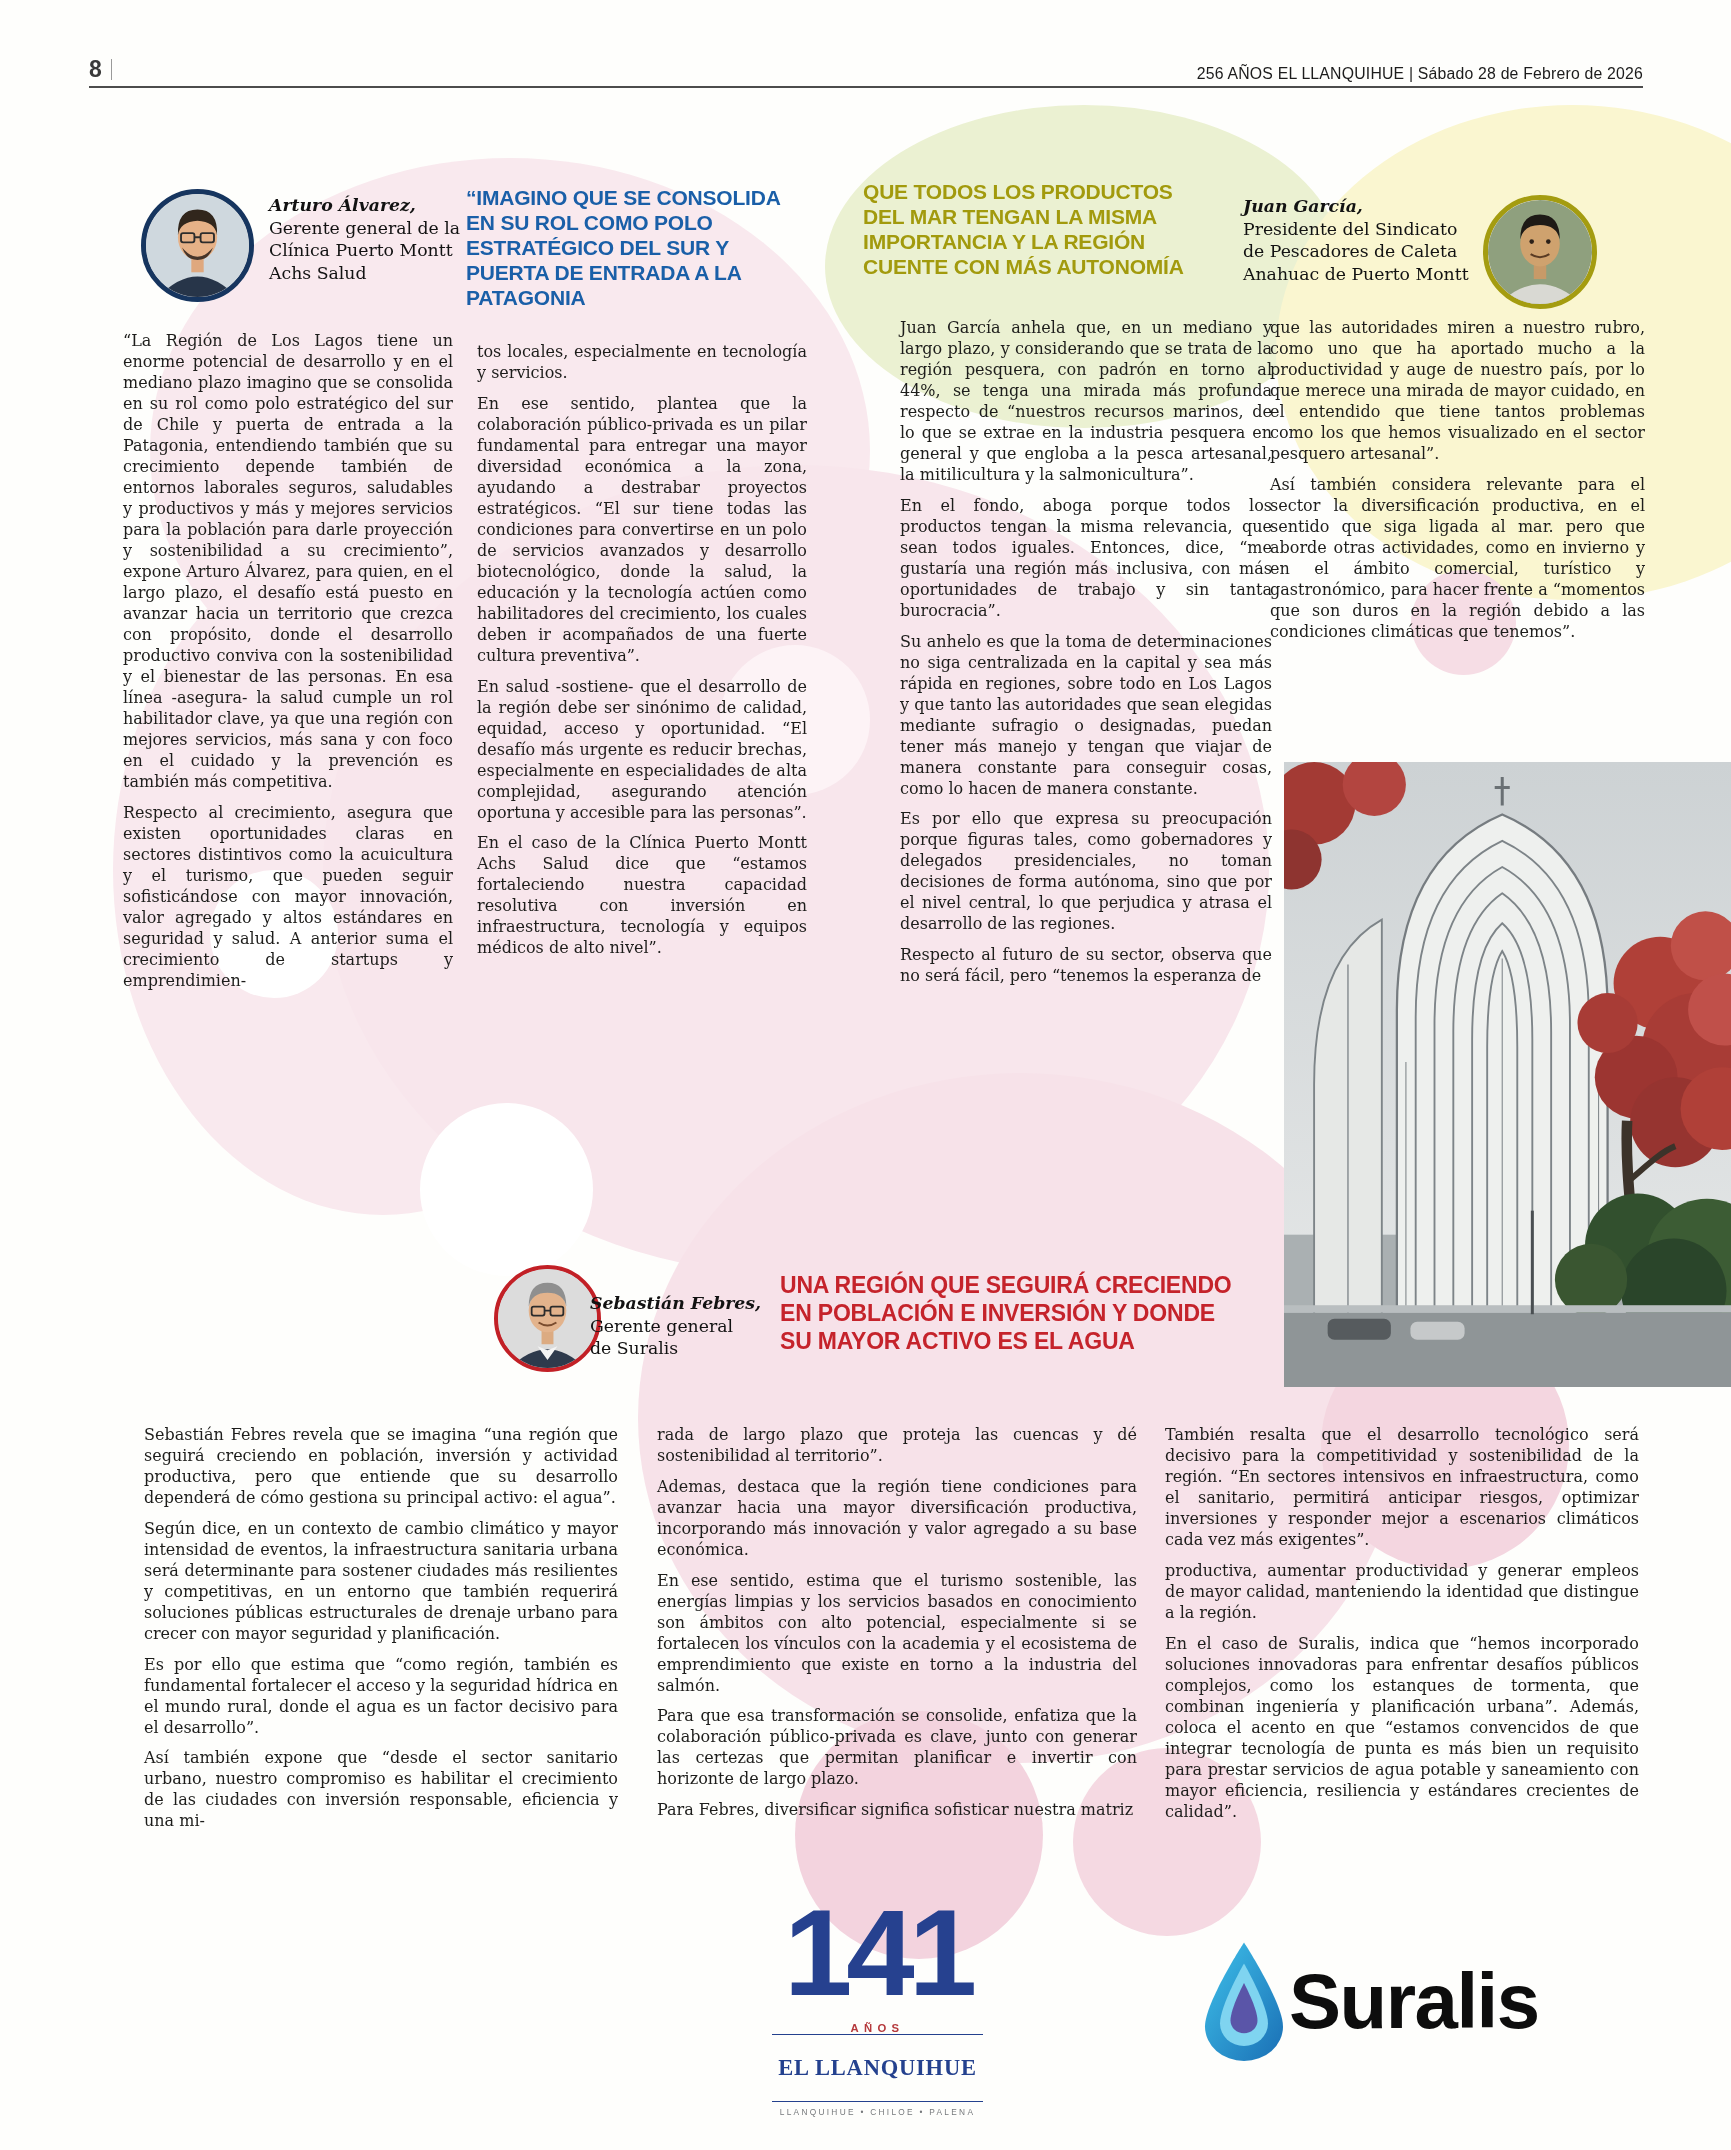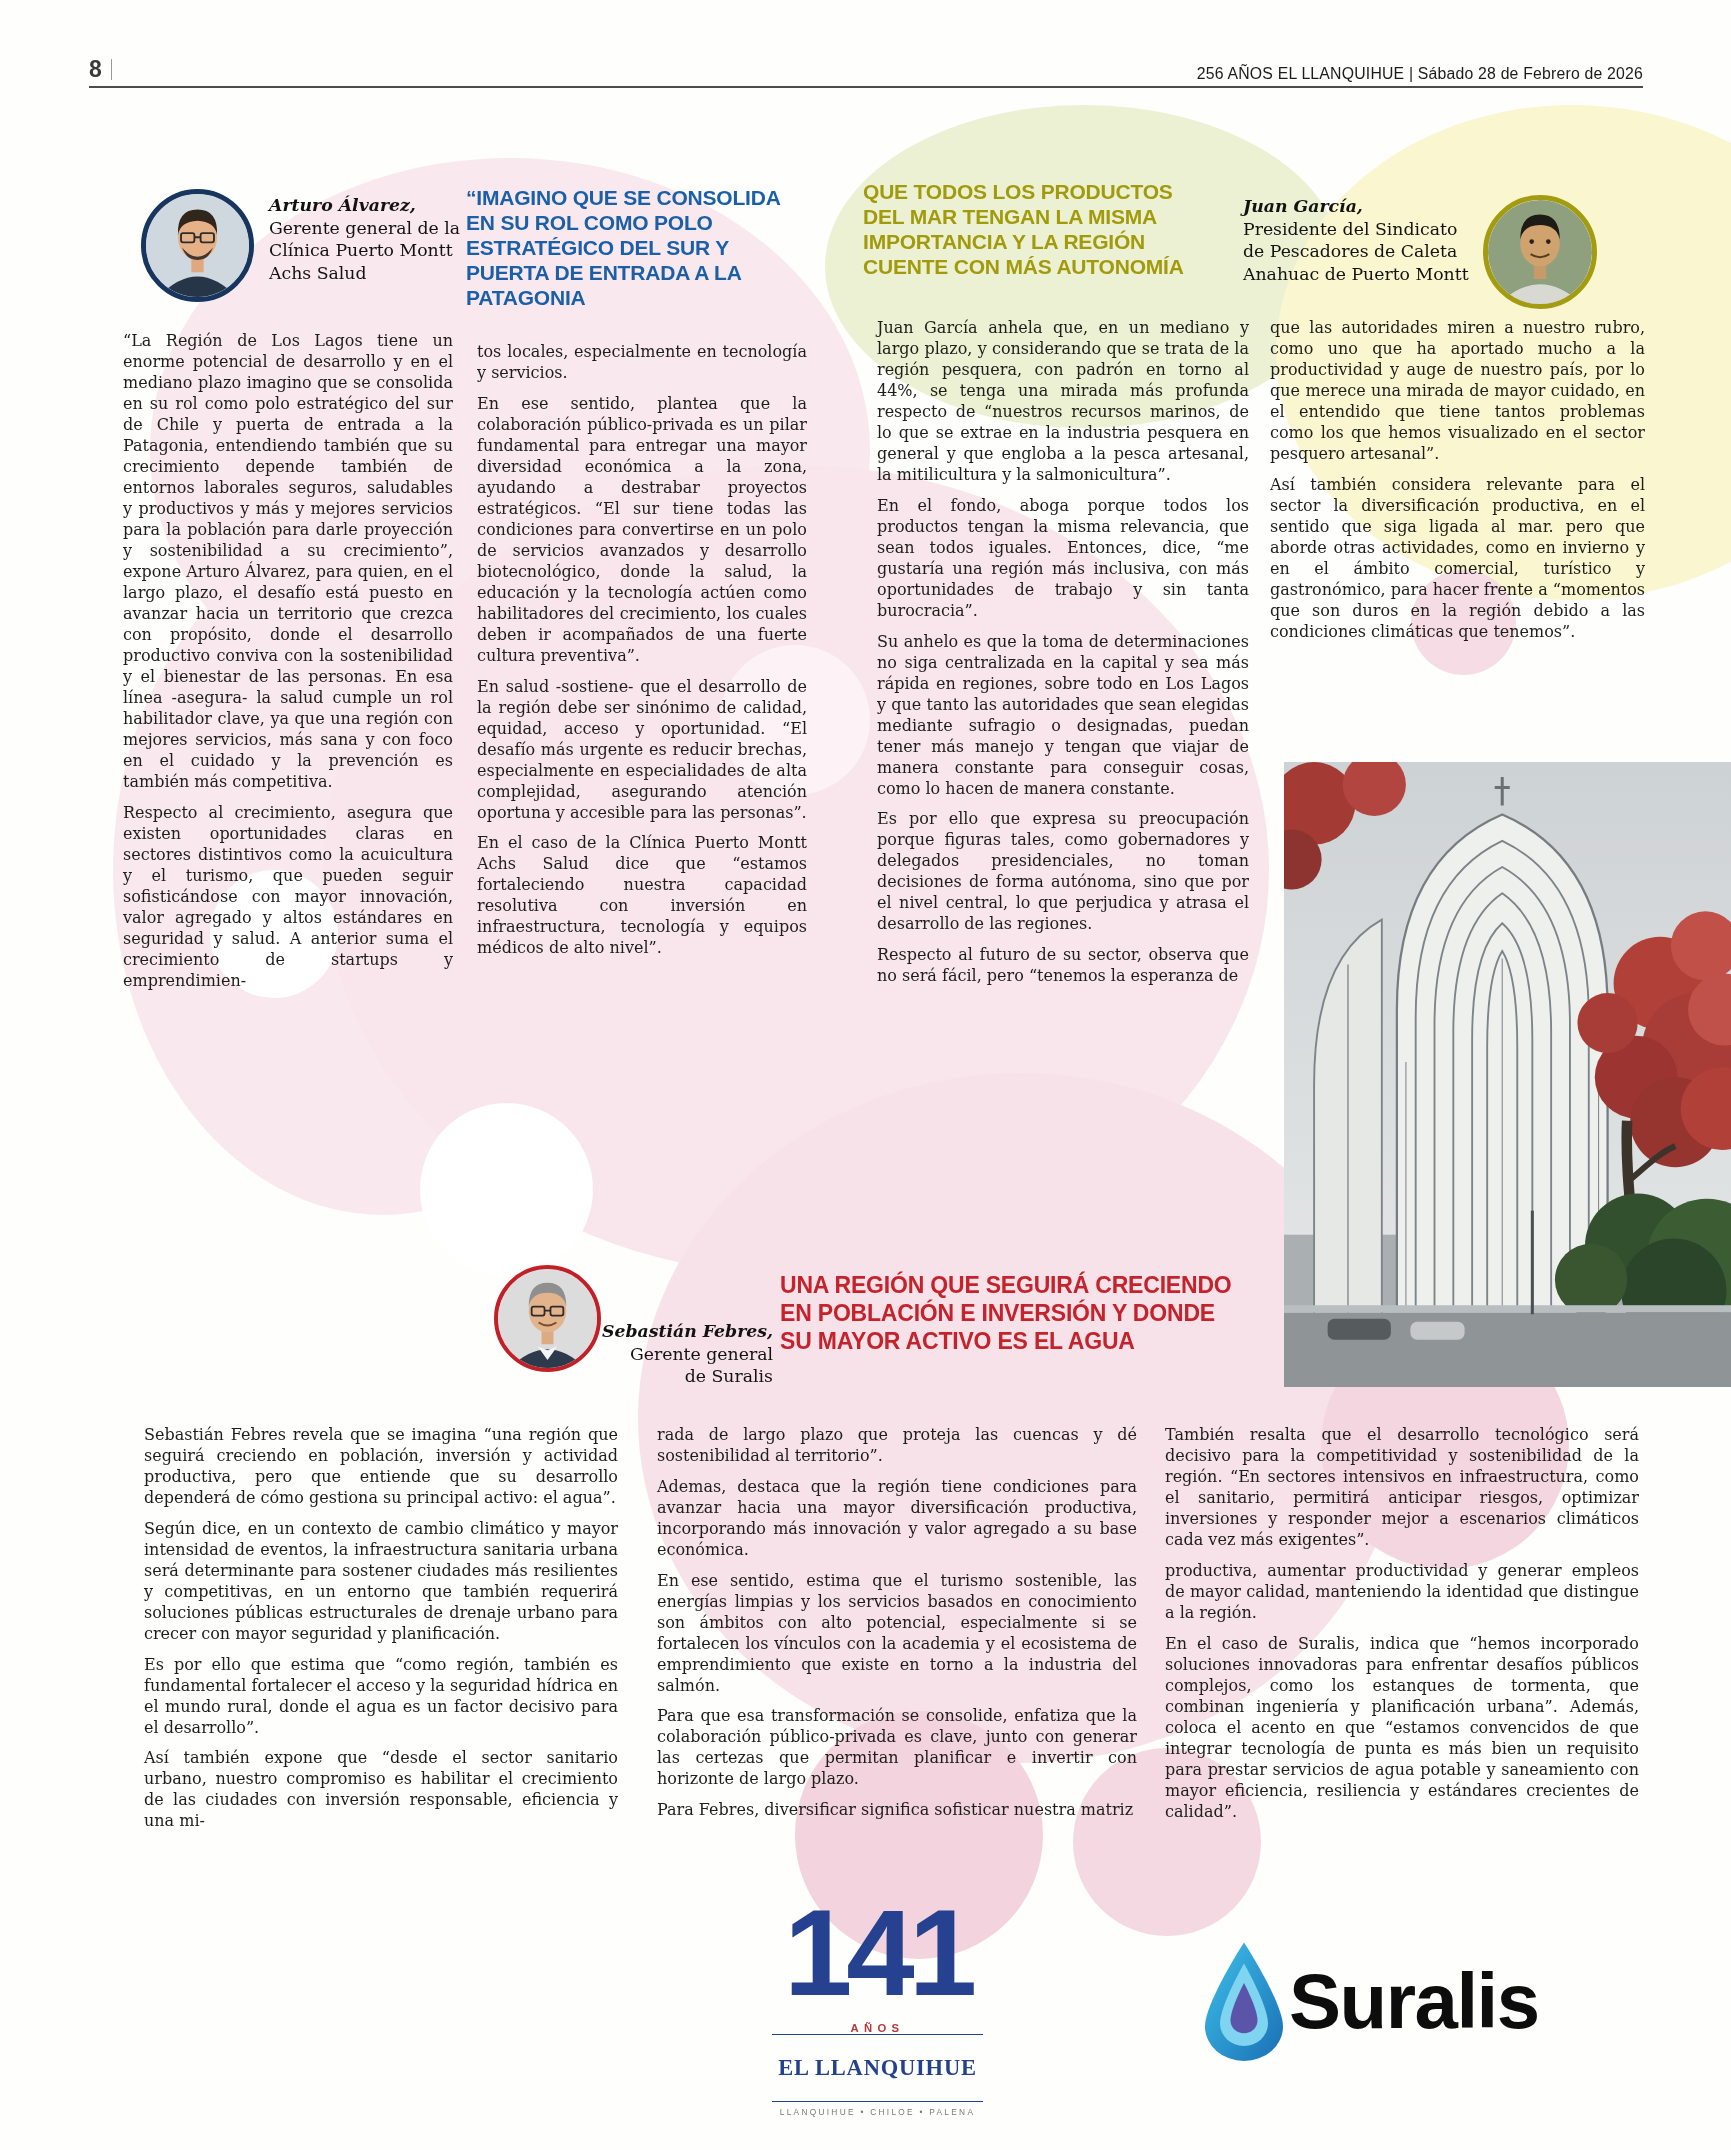--- a/index.html
+++ b/index.html
@@ -24,34 +24,34 @@
   .avatar svg{display:block;width:100%;height:100%}
   .av-alvarez{left:141px;top:189px;width:113px;height:113px;border:5.3px solid #16355f}
   .av-garcia{left:1483px;top:195px;width:114px;height:114px;border:5.3px solid #a49c10}
   .av-febres{left:494px;top:1265px;width:107px;height:107px;border:4.5px solid #c22026}
 
   
   .caption{position:absolute;font-size:17.3px;line-height:22.5px;color:#121212}
   .cap-name{font-style:italic;font-weight:700}
   .cap-alvarez{left:269px;top:194px;width:197px}
   .cap-garcia{left:1243px;top:195px;width:236px}
-  .cap-febres{left:590px;top:1320px;width:183px;text-align:right}
+  .cap-febres{left:590px;top:1292px;width:183px;}
 
   
   .headline{position:absolute;font-family:"Liberation Sans",sans-serif;font-weight:700;letter-spacing:-0.2px;text-transform:none}
   .hl-alvarez{left:466px;top:185px;width:341px;color:#1a5fa8;font-size:21px;line-height:25px}
   .hl-garcia{left:863px;top:179px;width:356px;color:#a29a0d;font-size:21px;line-height:25px}
   .hl-febres{left:780px;top:1271px;width:462px;color:#c5232b;font-size:23px;line-height:28px}
 
   
   .col{position:absolute;font-size:16px;line-height:21px;color:#1d1d1b;text-align:justify}
   .col p{margin:0 0 9.8px}
   .a1c1{left:123px;top:330px;width:330px}
   .a1c2{left:477px;top:341px;width:330px}
-  .a2c1{left:877px;top:317px;width:372px}
+  .a2c1{left:900px;top:317px;width:372px}
   .a2c2{left:1270px;top:317px;width:375px}
   .a3c1{left:144px;top:1424px;width:474px}
   .a3c2{left:657px;top:1424px;width:480px}
   .a3c3{left:1165px;top:1424px;width:474px}
 
   
   .photo{position:absolute;right:0;top:762px;width:447px;height:625px;overflow:hidden}
   .photo svg{display:block;width:100%;height:100%}
 
   

